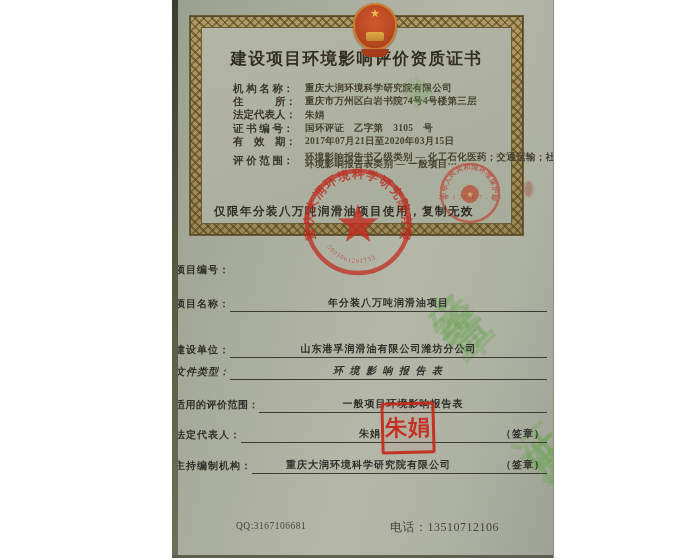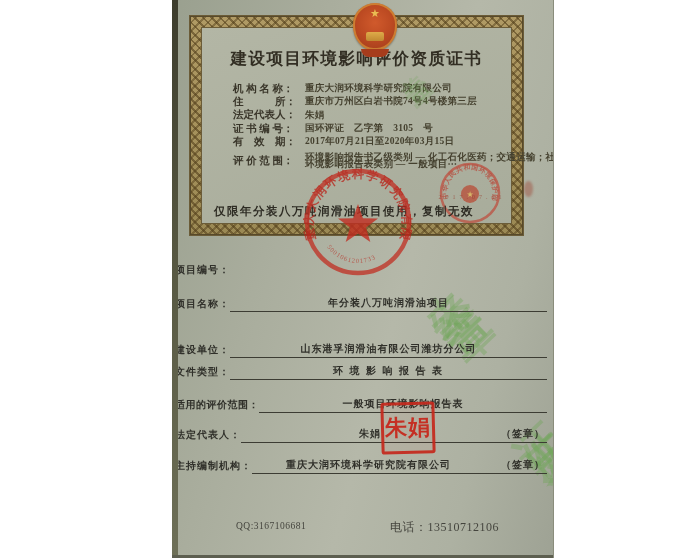--- a/index.html
+++ b/index.html
@@ -170,21 +170,21 @@
       <span class="flb">项目编号：</span>
     </div>
     <div class="frow" style="top:292px;">
       <span class="flb">项目名称：</span>
       <span class="fval">年分装八万吨润滑油项目</span>
     </div>
     <div class="frow" style="top:326px;margin-top:12px;">
       <span class="flb">建设单位：</span>
       <span class="fval">山东港孚润滑油有限公司潍坊分公司</span>
     </div>
-    <div class="frow" style="top:360px;">
+    <div class="frow" style="top:360px;font-style:italic;">
       <span class="flb">文件类型：</span>
       <span class="fval" style="letter-spacing:2px;">环 境 影 响 报 告 表</span>
     </div>
     <div class="frow" style="top:393px;">
       <span class="flb" style="letter-spacing:.5px;">适用的评价范围：</span>
       <span class="fval">一般项目环境影响报告表</span>
     </div>
     <div class="frow" style="top:423px;">
       <span class="flb">法定代表人：</span>
       <span class="fval fval-left">

